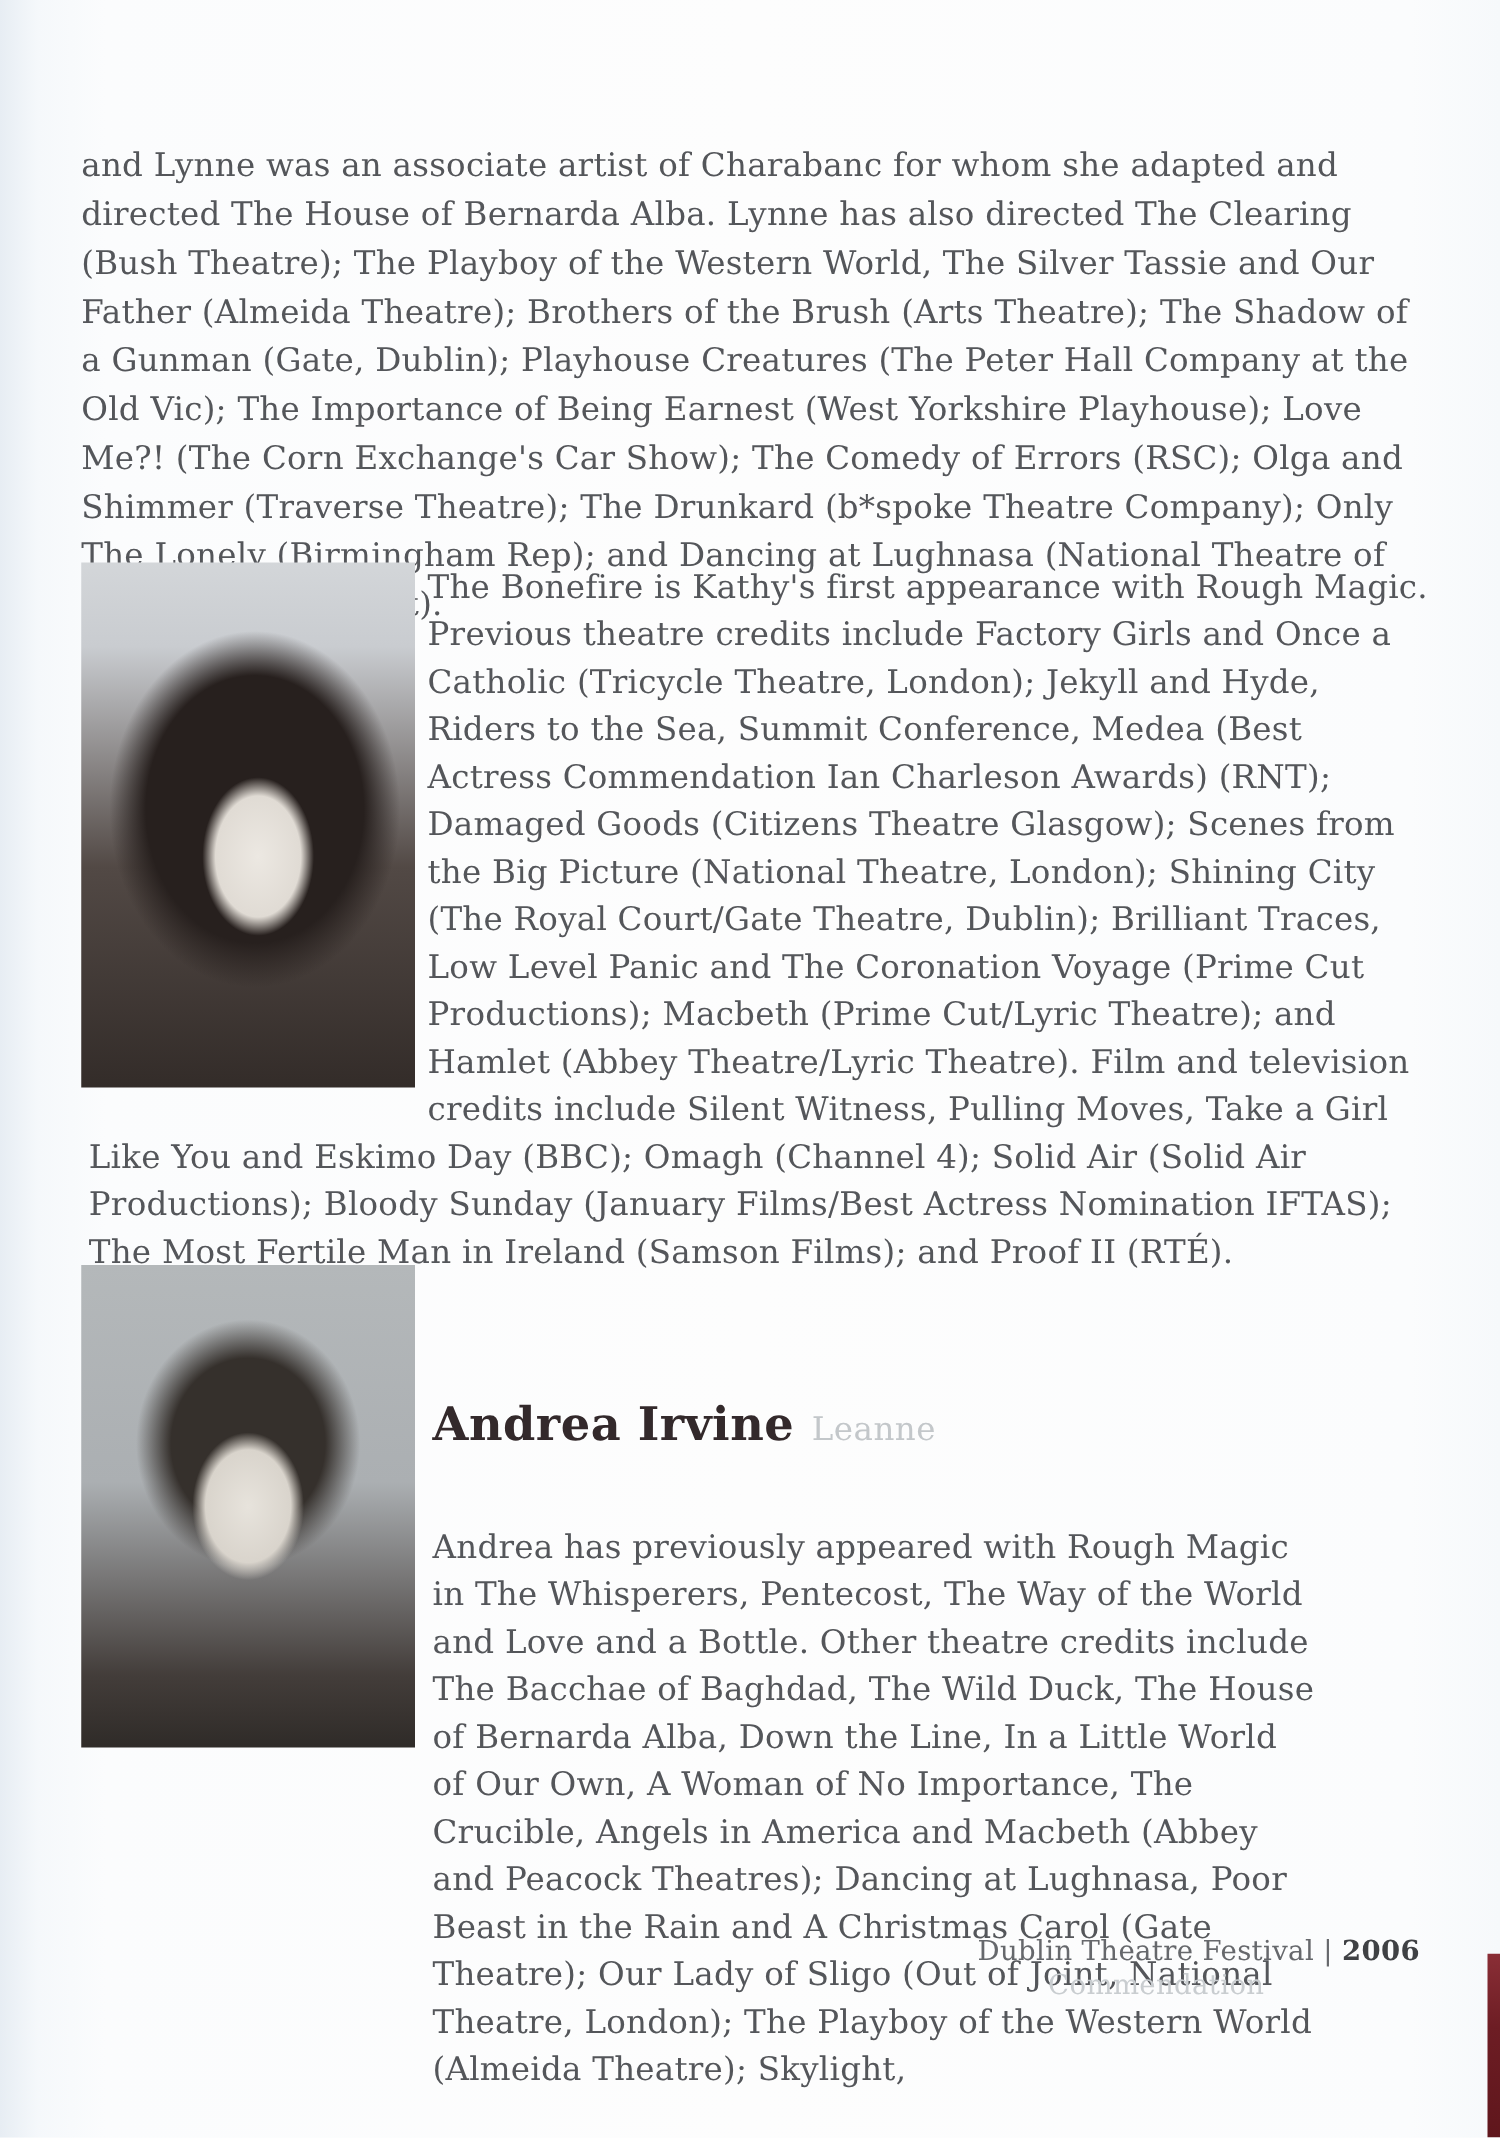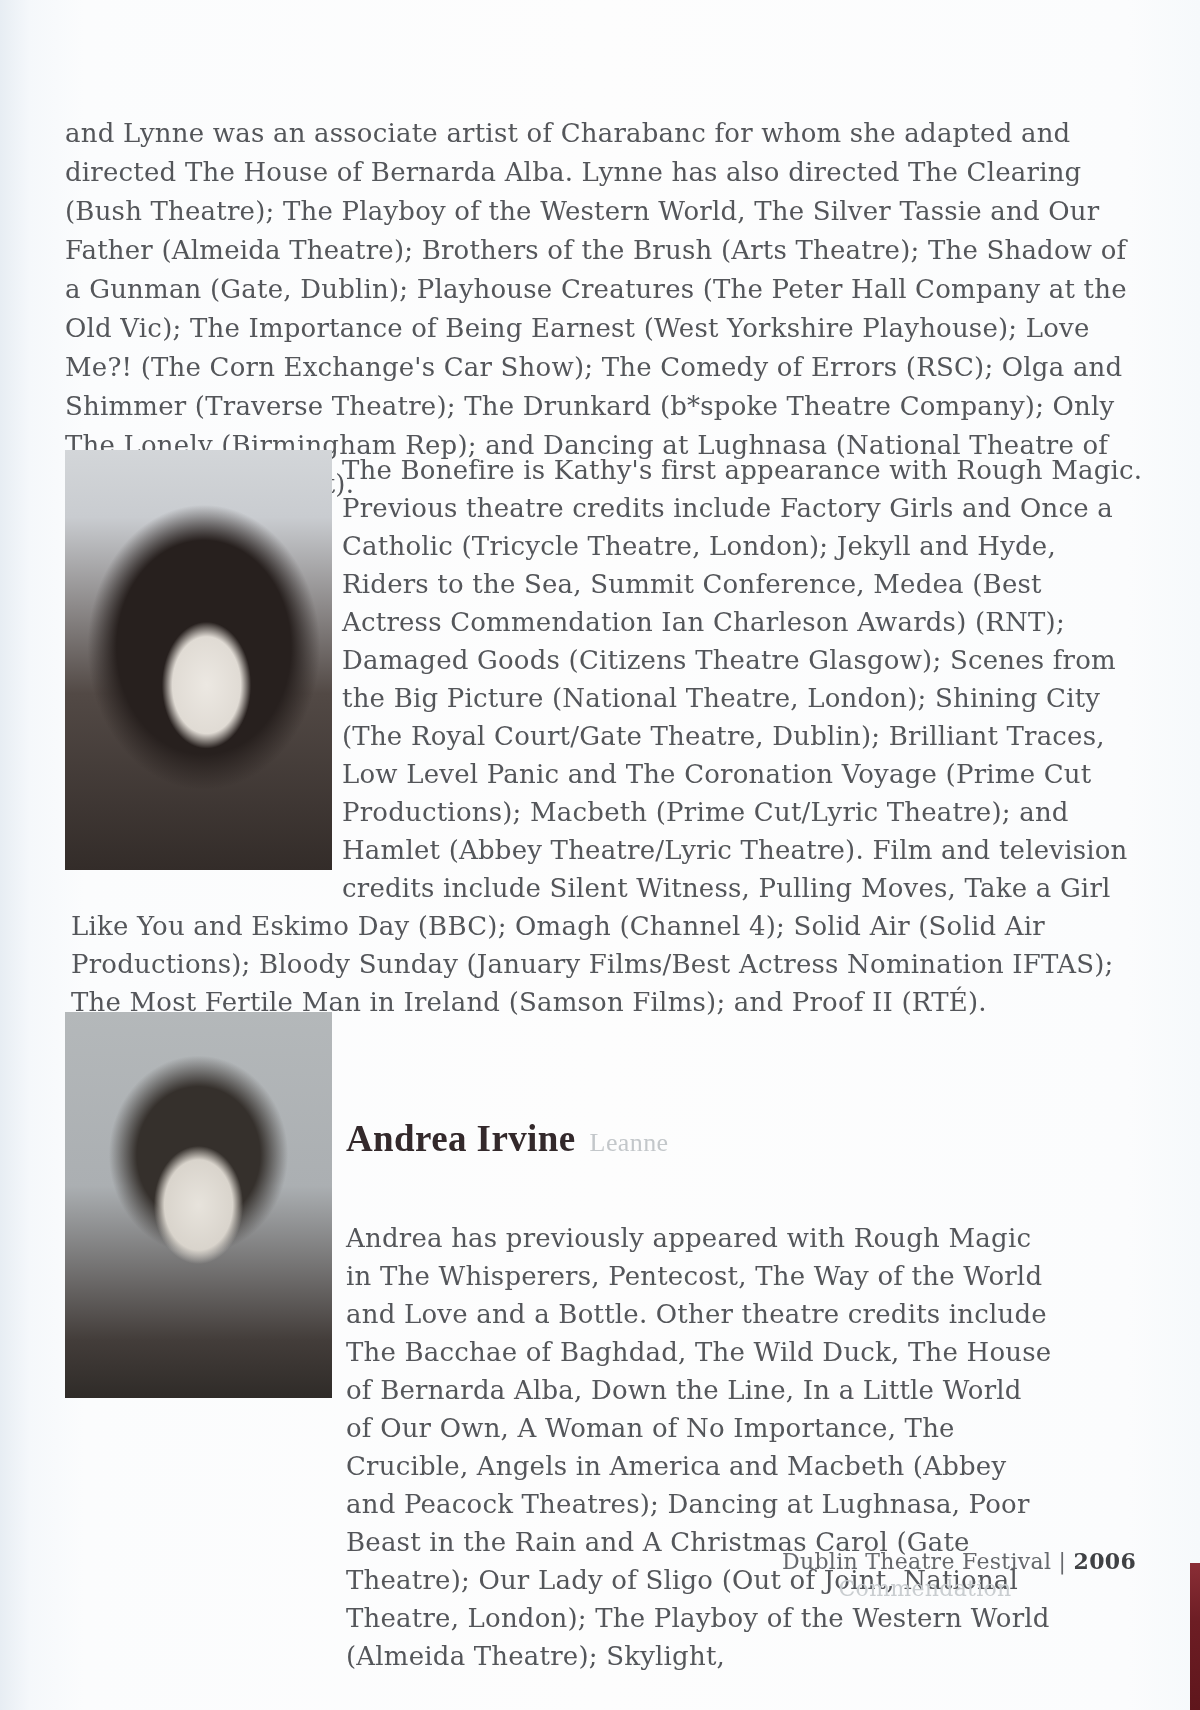--- a/index.html
+++ b/index.html
@@ -37,21 +37,21 @@
     margin:14px 0 0 6px;font-size:26px;line-height:38px;letter-spacing:.2px;
   }
   .photo-andrea{
     position:absolute;left:65px;top:1012px;width:267px;height:386px;
     background:
       radial-gradient(ellipse 62px 82px at 50% 50%, #e7e3dc 0%, #d9d4cc 55%, rgba(217,212,204,0) 72%),
       radial-gradient(ellipse 112px 124px at 50% 37%, #35302c 0%, #35302c 55%, rgba(53,48,44,0) 80%),
       linear-gradient(180deg, #b4b8ba 0%, #abafb2 45%, #433d3a 85%, #2f2b28 100%);
   }
   .heading-andrea{
-    position:absolute;left:346px;top:1086px;padding:0;font-family:Liberation Serif, serif;
+    position:absolute;left:346px;top:1086px;padding:0;
   }
   .bio-andrea{
     position:absolute;left:346px;top:1219px;width:706px;margin:0;
   }
   .footer{
     position:absolute;right:64px;top:1548px;text-align:center;
     font-size:22px;line-height:27px;color:#66686c;letter-spacing:.3px;margin-left:12px;
   }
   .footer .year{font-weight:bold;color:#3f4144;}
   .footer .edition{color:#c9cdd0;padding-right:68px;}

